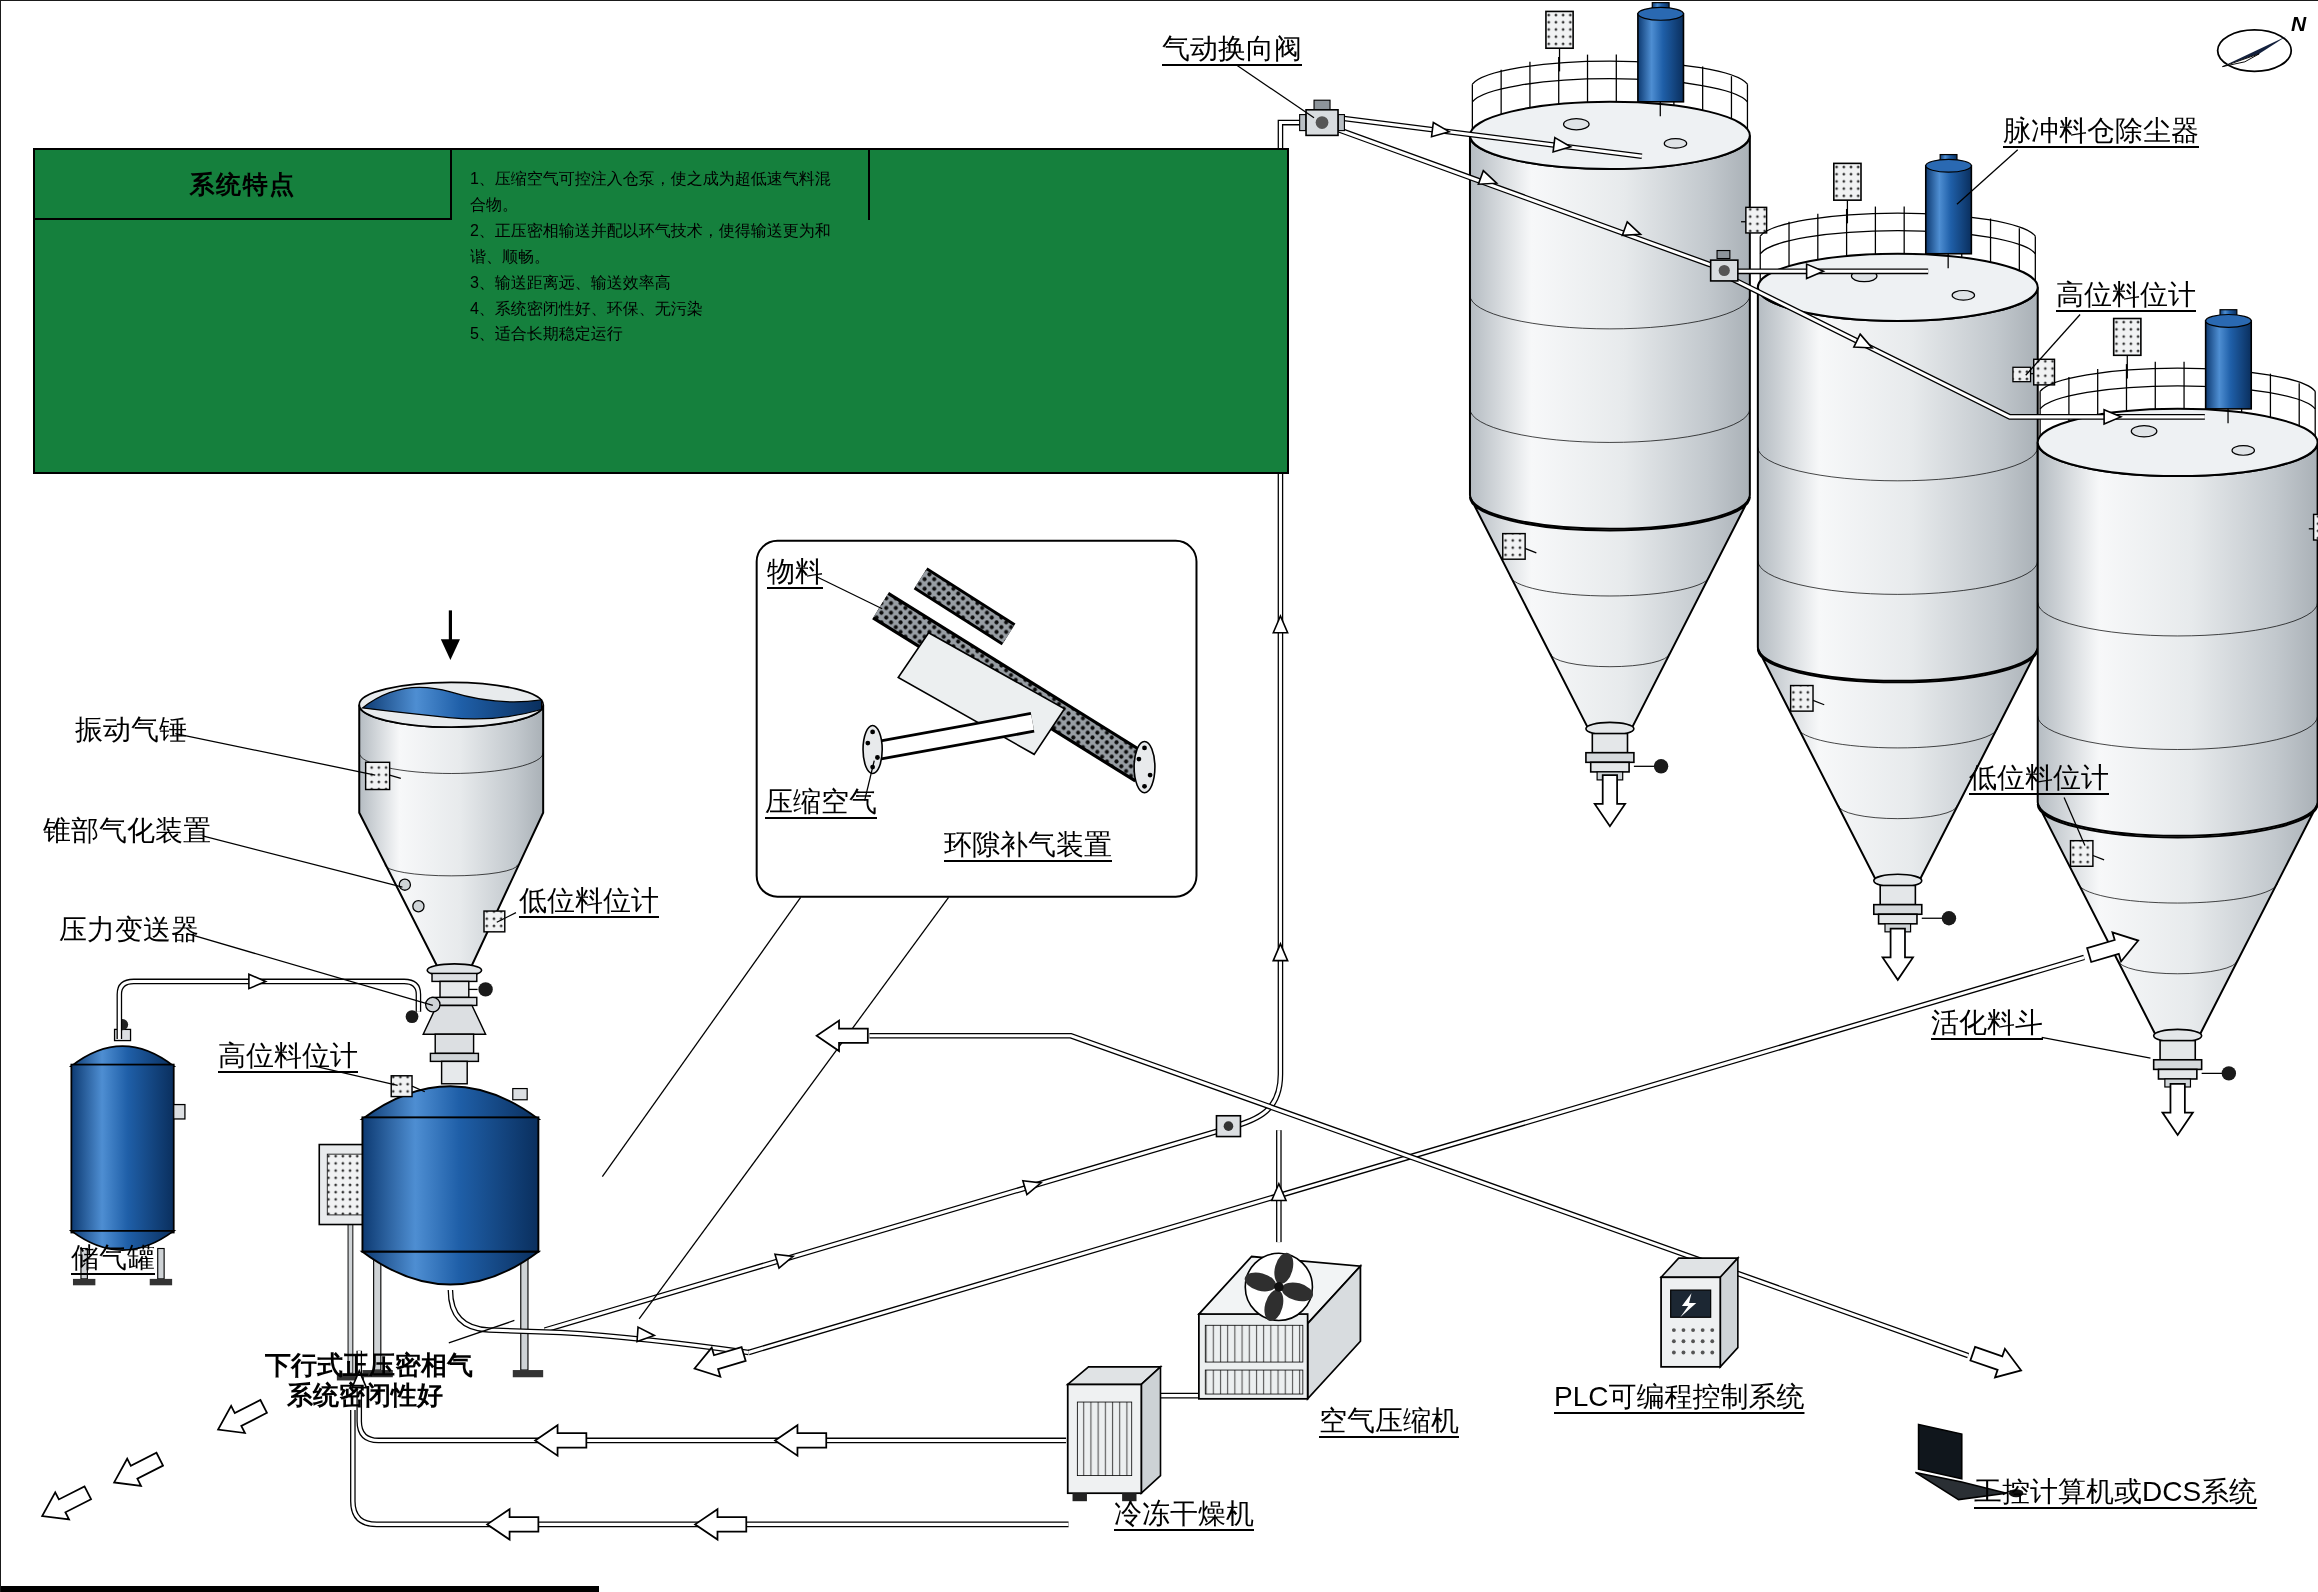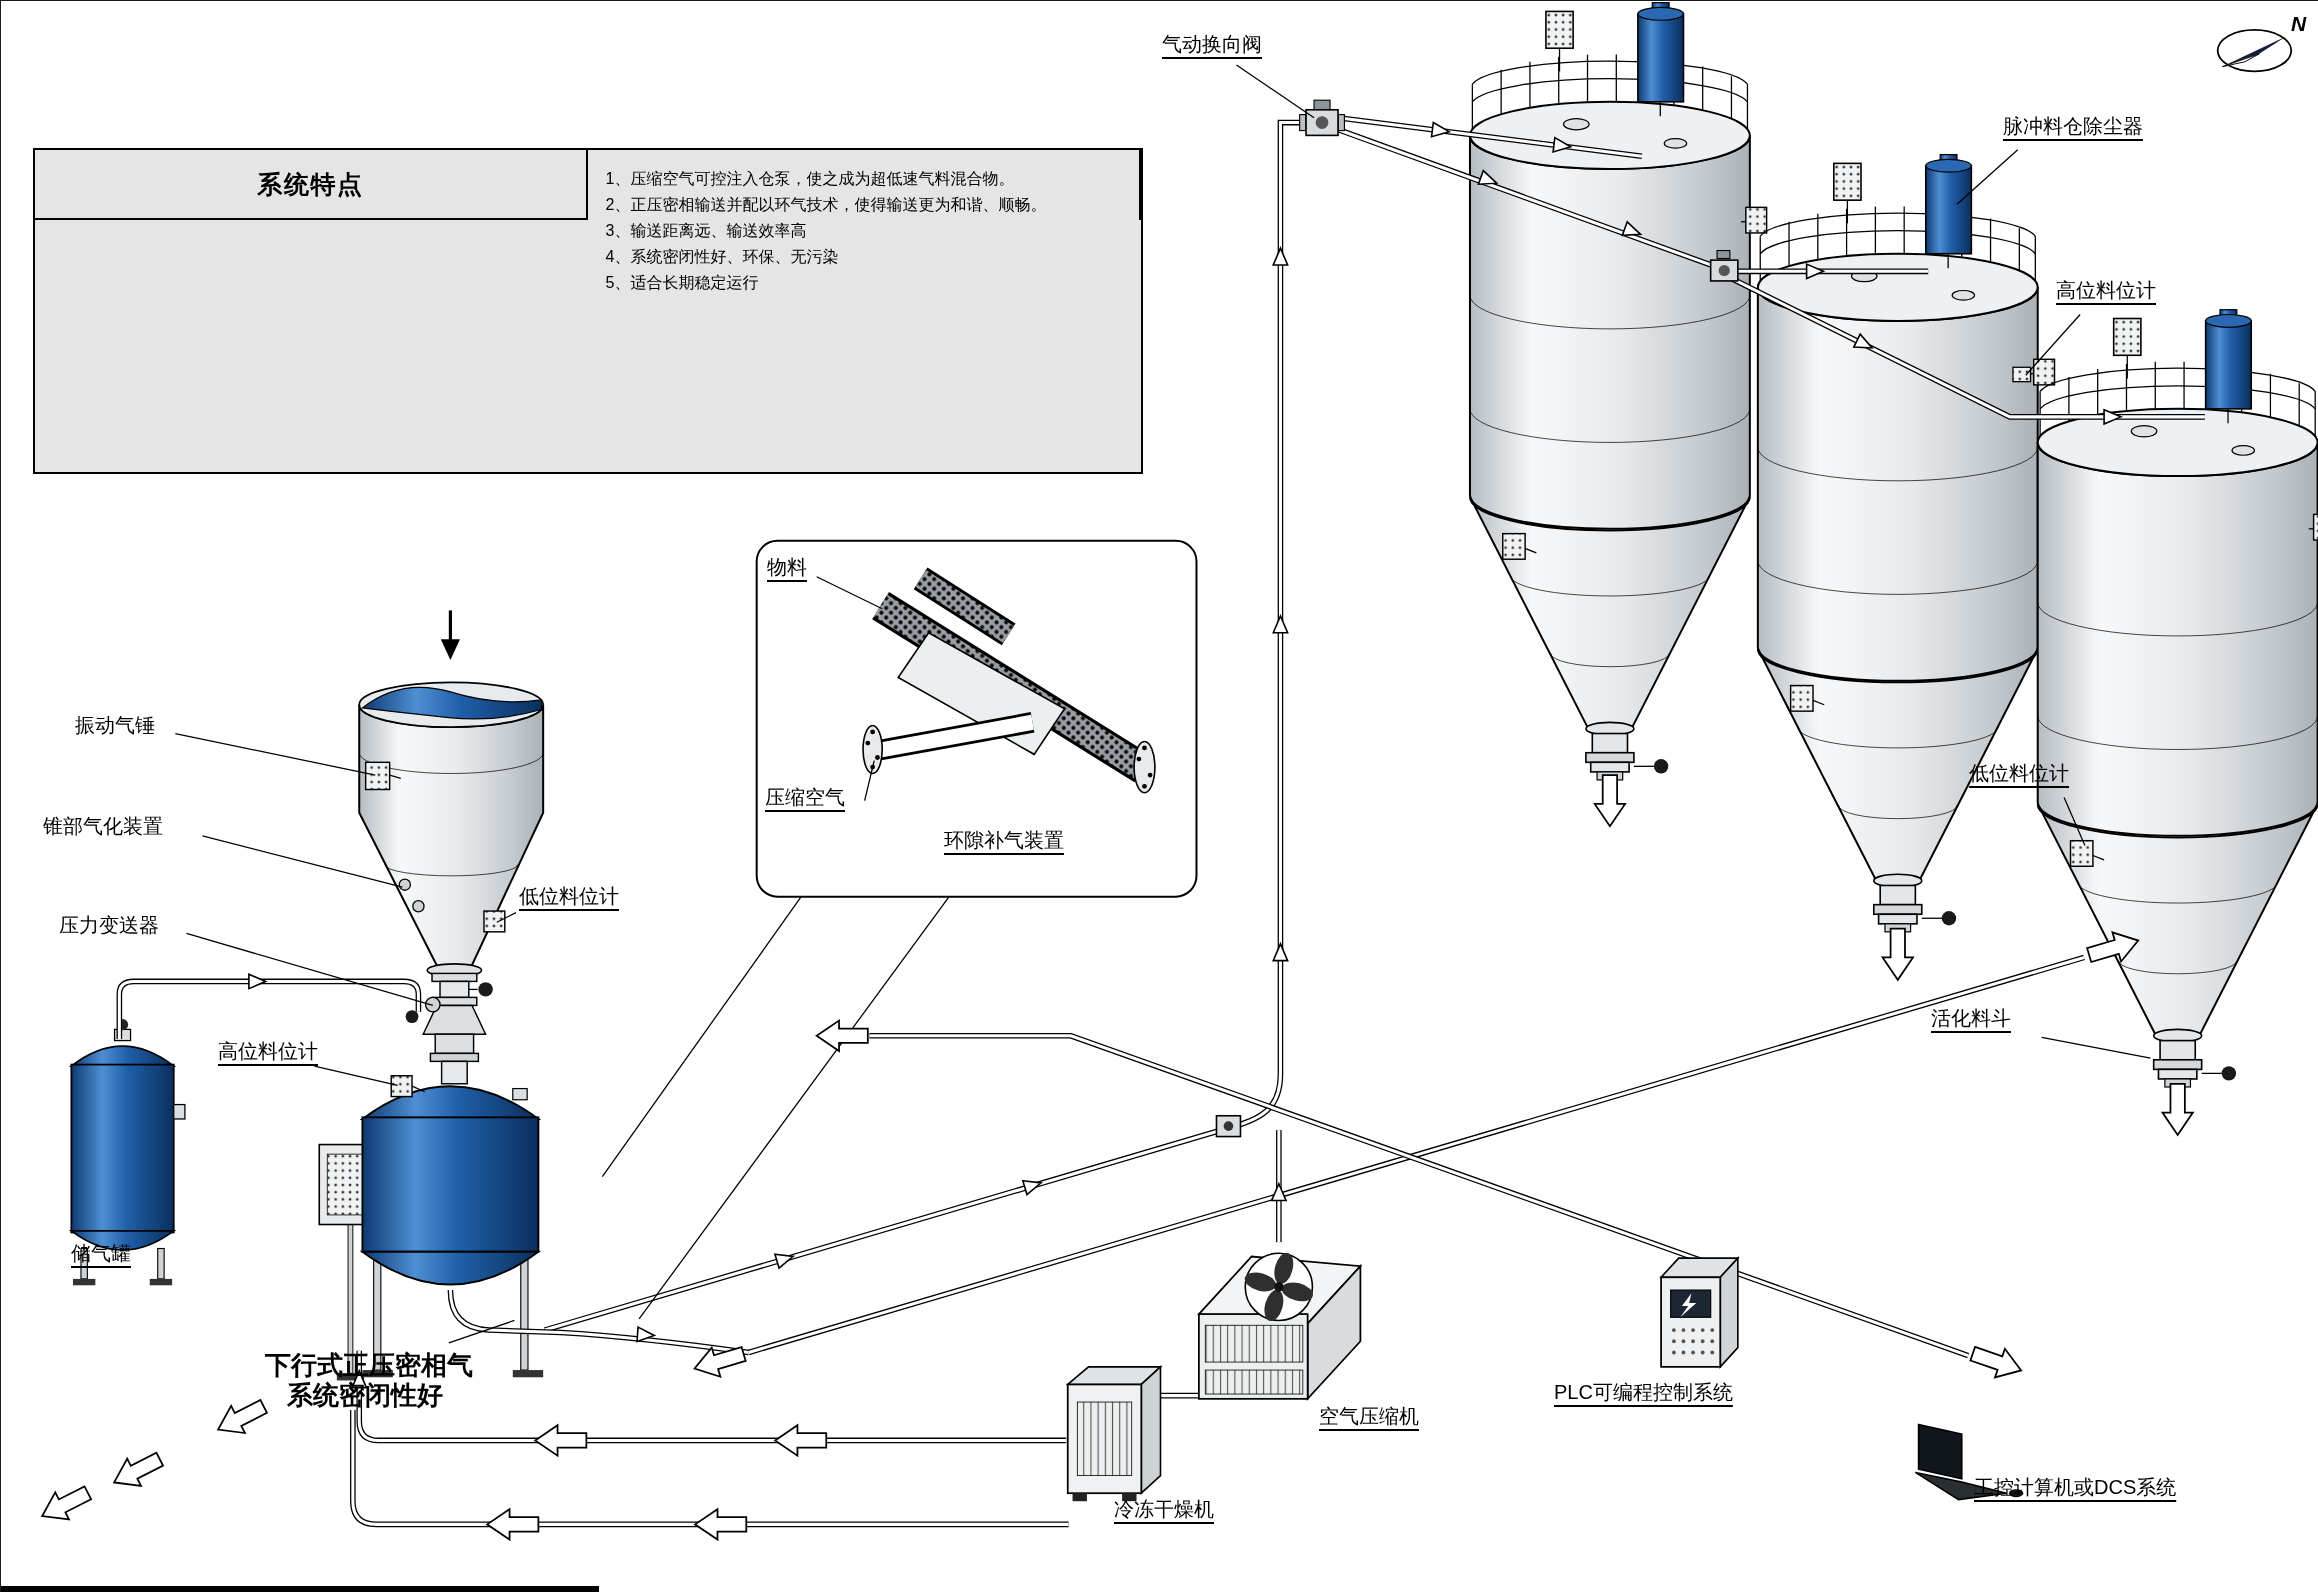--- a/index.html
+++ b/index.html
@@ -1,26 +1,26 @@
 <!DOCTYPE html>
 <html style="font-size:12.8px"><head>
 <meta charset="utf-8">
 <style>
   *{margin:0;padding:0;box-sizing:border-box}
   html,body{background:#fff}
   #stage{position:relative;width:2319px;height:1593px;background:#fff;border:1.6px solid #1a1a1a;
           overflow:hidden;font-family:"Liberation Sans","DejaVu Sans",sans-serif;color:#000}
   svg.diagram{position:absolute;left:0;top:0}
-  .lbl{position:absolute;font-size:20px;line-height:1.15;white-space:nowrap}
+  .lbl{position:absolute;font-size:28px;line-height:1.15;white-space:nowrap}
   .ul{text-decoration:underline;text-underline-offset:5.6px;text-decoration-thickness:1.6px}
   .b600{font-weight:600;font-size:26px}
   .title{position:absolute;left:294px;top:72px;font-size:28px;font-weight:700;letter-spacing:2.4px}
   .compassN{position:absolute;left:2290px;top:11.2px;font-size:21px;font-style:italic;font-weight:700}
-  .tableBox{position:absolute;left:32px;top:147px;width:1110px;height:326px;border:2.4px solid #000;
-            display:grid;grid-template-columns:1fr 1fr;grid-template-rows:70px 1fr;background:#e5e5e5}
+  .tableBox{position:absolute;left:32px;top:147px;width:1256px;height:326px;border:2.4px solid #000;
+            display:grid;grid-template-columns:1fr 1fr 1fr;grid-template-rows:70px 1fr;background:#15803d}
   .th{display:flex;align-items:center;justify-content:center;font-size:25px;font-weight:700;
       letter-spacing:1.6px;border-bottom:2.4px solid #000}
   .bl{border-right:2.4px solid #000}
   .td{padding:16px 21px 6.4px 17.6px;font-size:16px;line-height:1.62;white-space:pre-line}
   .botbar{position:absolute;left:0;top:1585px;width:598px;height:8px;background:#000}
   
   .po{stroke:#000;stroke-width:7;fill:none}
   .pi{stroke:#fff;stroke-width:3.8;fill:none}
   .tl{stroke:#000;stroke-width:1.6;fill:none}
   .seam{stroke:#000;stroke-width:1.2;fill:none;opacity:.75}

